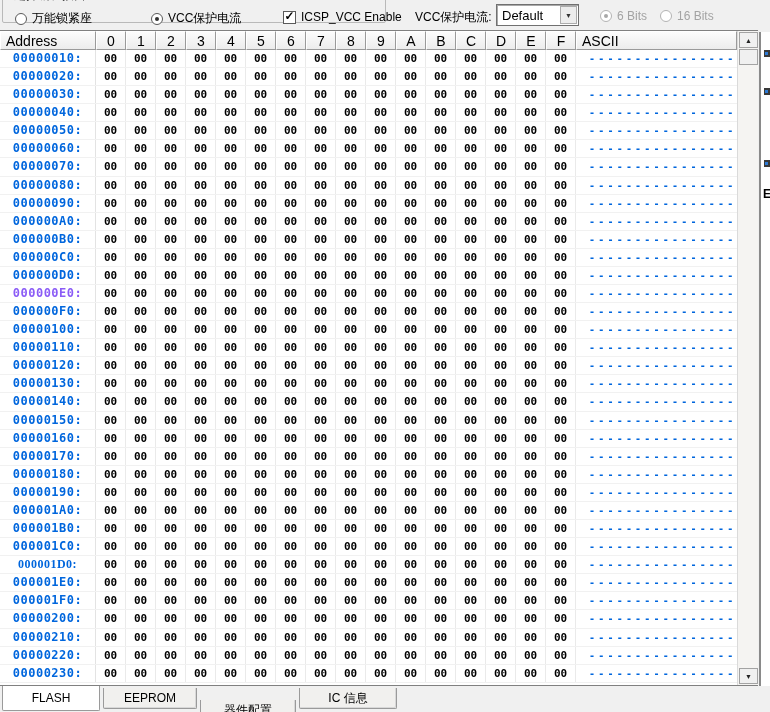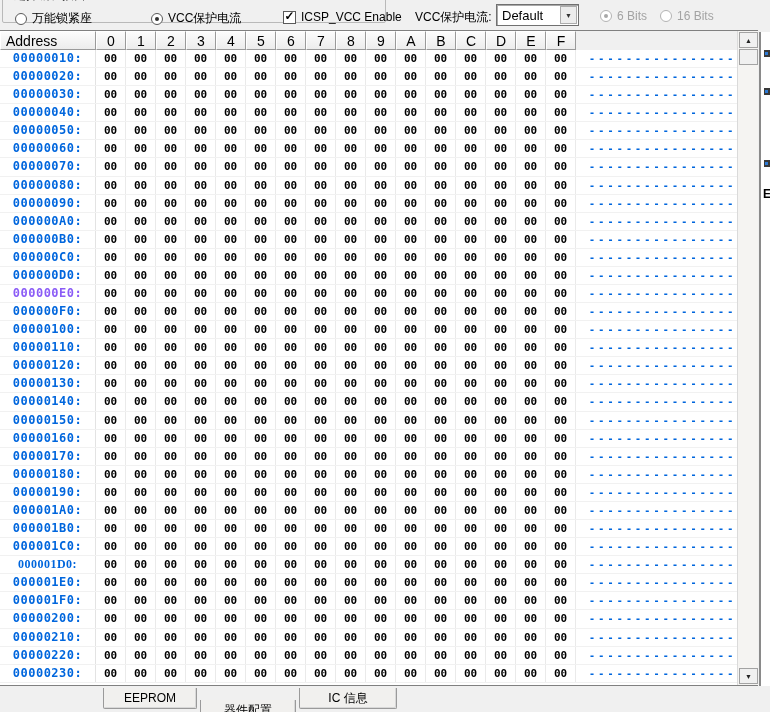--- a/index.html
+++ b/index.html
@@ -181,20 +181,21 @@
         <div class="hcell col">6</div>
         <div class="hcell col">7</div>
         <div class="hcell col">8</div>
         <div class="hcell col">9</div>
         <div class="hcell col">A</div>
         <div class="hcell col">B</div>
         <div class="hcell col">C</div>
         <div class="hcell col">D</div>
         <div class="hcell col">E</div>
         <div class="hcell col">F</div>
+        <div class="hcell ascii">ASCII</div>
     </div>
     <div class="rows" id="rows">
         <div class="hrow">
           <div class="acell" style="color: rgb(0, 102, 221);">00000010:</div>
           <div class="vcell" style="color: rgb(0, 0, 0);">00</div>
           <div class="vcell" style="color: rgb(0, 0, 0);">00</div>
           <div class="vcell" style="color: rgb(0, 0, 0);">00</div>
           <div class="vcell" style="color: rgb(0, 0, 0);">00</div>
           <div class="vcell" style="color: rgb(0, 0, 0);">00</div>
           <div class="vcell" style="color: rgb(0, 0, 0);">00</div>
@@ -905,20 +906,23 @@
 </div>
 
 <div class="sliver">
   <span class="frag" style="top:18px;"></span>
   <span class="frag" style="top:56px;"></span>
   <span class="frag" style="top:128px;"></span>
   <span class="frag-letter" style="top:155px;">E</span>
 </div>
 
 <div class="tabbar">
+  <div class="tab active" style="left:2px; width:98px;">
+    <span>FLASH</span>
+  </div>
   <div class="tab" style="left:103px; width:94px;">
     <span>EEPROM</span>
   </div>
   <div class="tab" style="left:200px; width:96px;margin-top:12px;">
     <span>器件配置</span>
   </div>
   <div class="tab" style="left:299px; width:98px;">
     <span>IC 信息</span>
   </div>
 </div>

